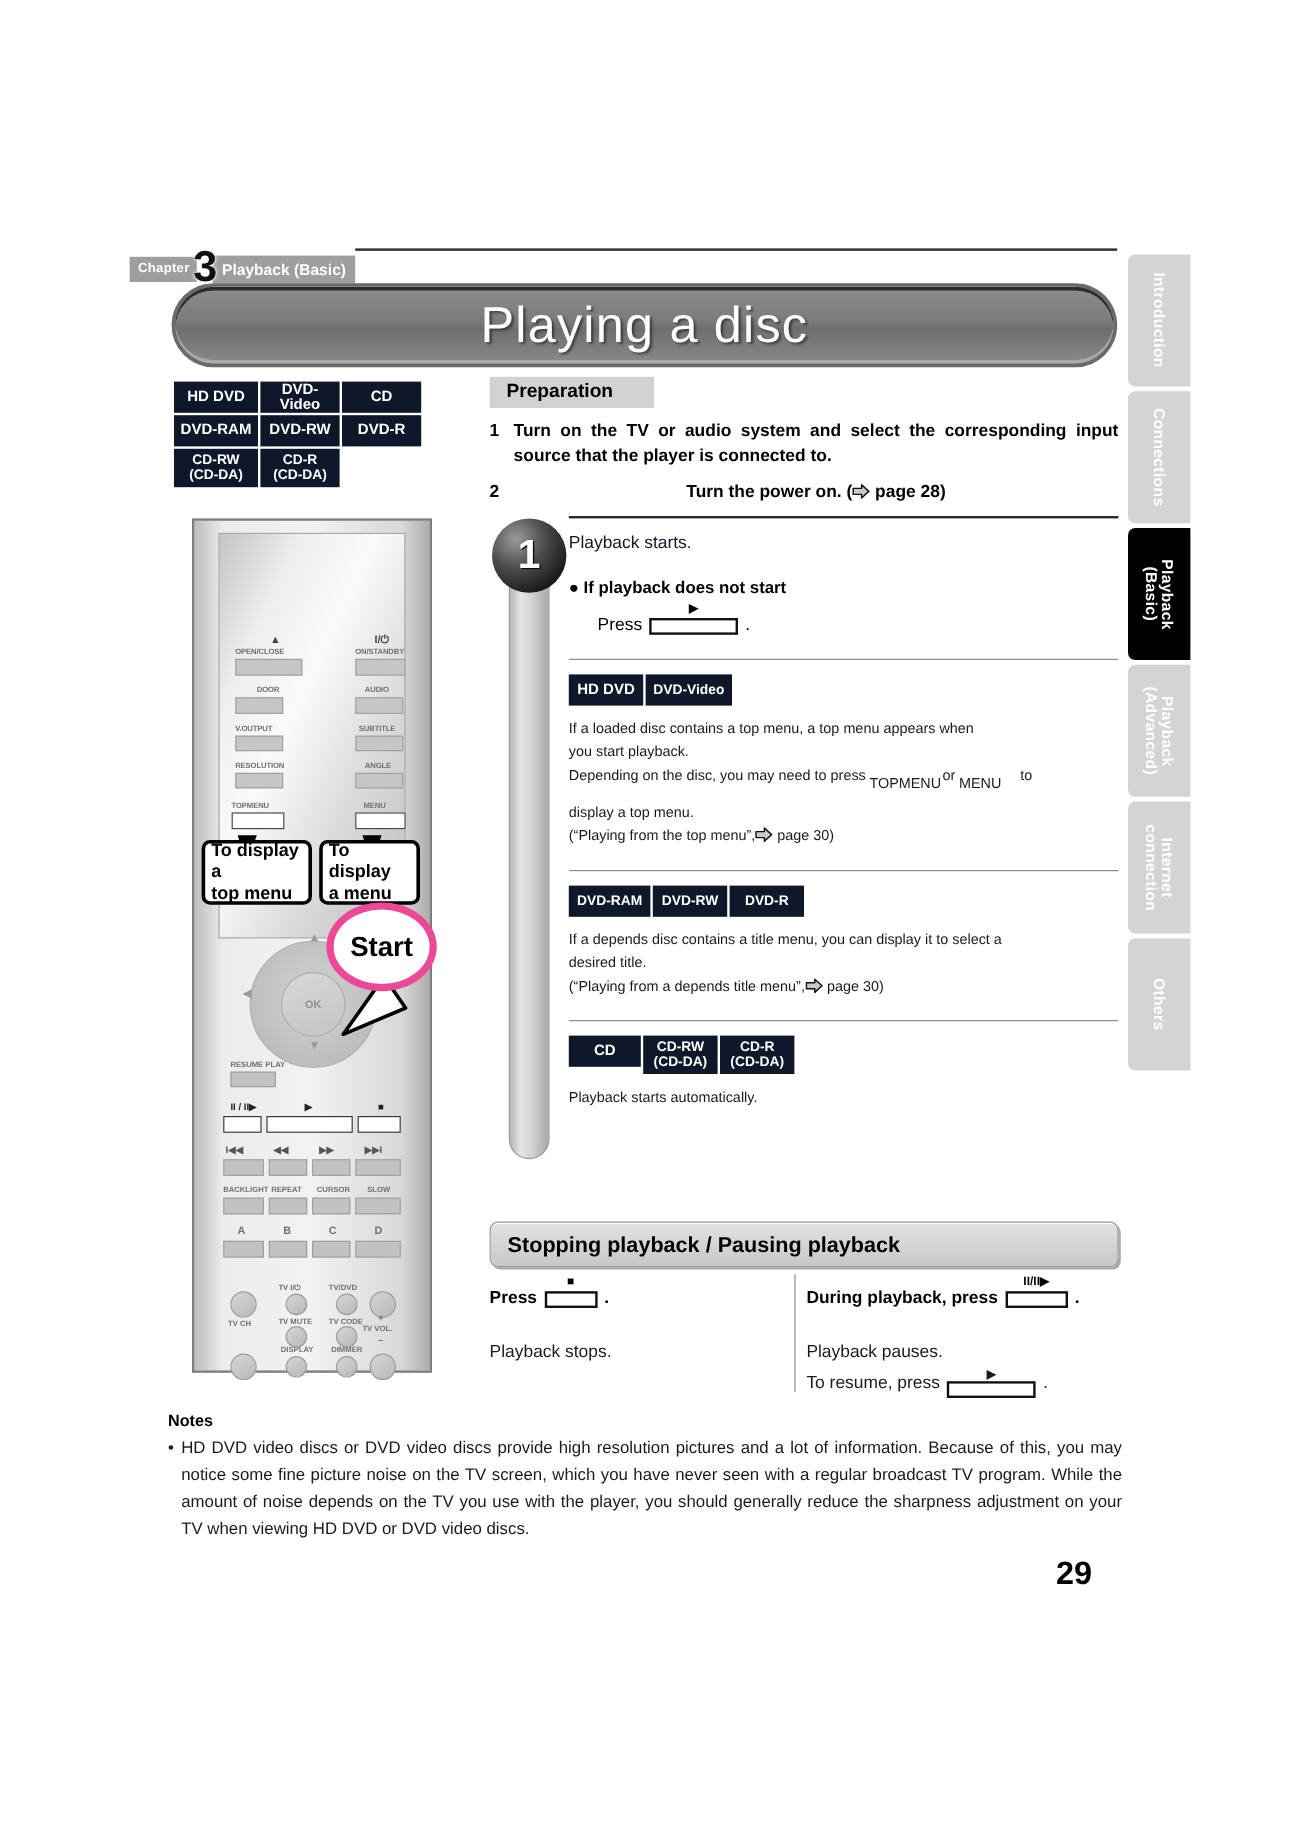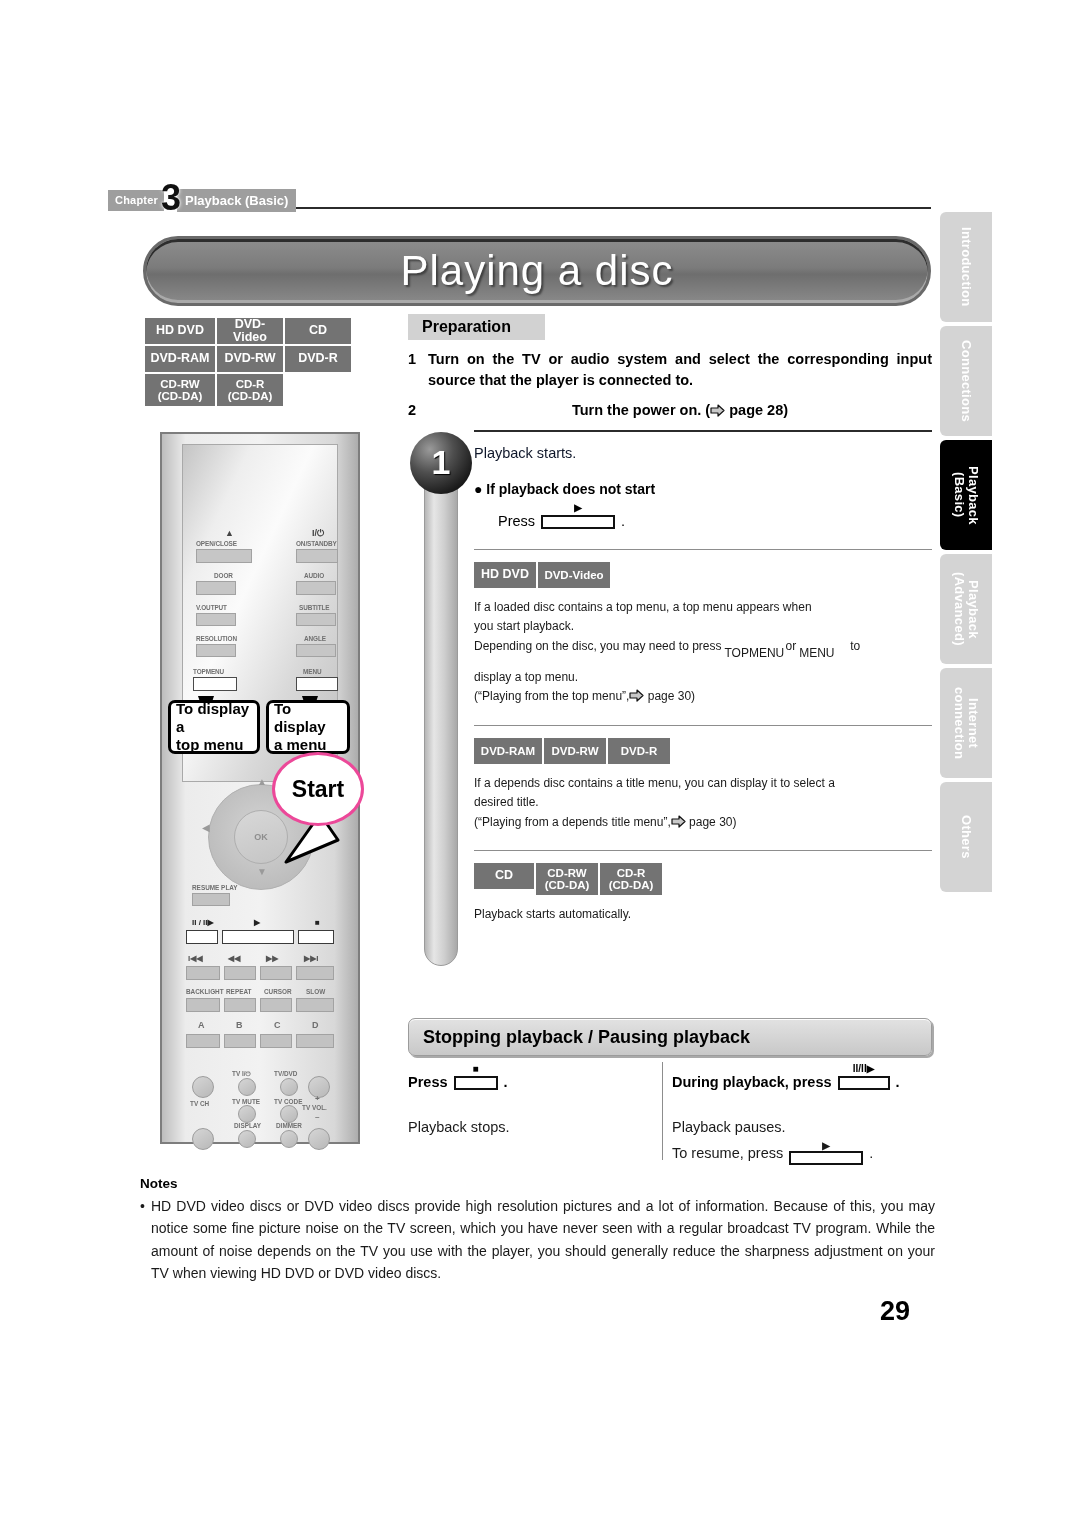--- a/index.html
+++ b/index.html
@@ -1,37 +1,37 @@
 <!DOCTYPE html>
 <html><head>
 <meta charset="utf-8">
 <style>
   html,body{margin:0;padding:0;background:#fff;}
   body{width:1080px;height:1528px;position:relative;font-family:"Liberation Sans",sans-serif;color:#000;overflow:hidden;}
   .page{position:absolute;left:0;top:0;width:1080px;height:1528px;}
 
   
-  #chapter-bar{position:absolute;left:108px;top:188px;height:24px;display:flex;align-items:center;}
+  #chapter-bar{position:absolute;left:108px;top:212px;height:24px;display:flex;align-items:center;}
   .chap-word{background:#9e9e9e;color:#fff;font-size:11px;font-weight:bold;padding:5px 6px 5px 7px;letter-spacing:.2px;line-height:1;}
   .chap-num{position:relative;z-index:3;font-size:36px;font-weight:bold;color:#111;margin-left:-3px;margin-right:-4px;margin-top:-4px;
             text-shadow:0 0 2px #fff,0 0 4px #fff;line-height:.8;font-family:"Liberation Sans",sans-serif;}
   .chap-title{background:#9e9e9e;color:#fff;font-size:13px;font-weight:bold;padding:5px 8px;line-height:1;}
   #chapter-rule{position:absolute;left:296px;top:207px;width:635px;height:2px;background:#2b2b2b;}
 
   
   #title-banner{position:absolute;left:143px;top:236px;width:788px;height:70px;border-radius:35px;
      background:linear-gradient(to bottom,#8d8d8d 0%,#7b7b7b 45%,#6e6e6e 55%,#8a8a8a 100%);
      border:3px solid #6a6a6a;box-shadow:inset 0 3px 0 #2d2d2d,inset 0 -3px 0 #aaa;
      display:flex;align-items:center;justify-content:center;box-sizing:border-box;}
   #title-banner .ttxt{color:#fff;font-size:42px;font-weight:normal;letter-spacing:1px;line-height:1;
      text-shadow:2px 2px 2px rgba(0,0,0,.45);}
 
   
   .badge-row{display:flex;}
-  .badge{background:#737373;color:#fff;font-size:12.5px;font-weight:bold;text-align:center;
+  .badge{background:#0f172a;color:#fff;font-size:12.5px;font-weight:bold;text-align:center;
      display:flex;align-items:center;justify-content:center;margin-right:2px;margin-bottom:2px;line-height:1.08;
      box-sizing:border-box;padding:0 4px;}
   .badge.two{font-size:11.5px;}
   #disc-key{position:absolute;left:145px;top:318px;}
   #disc-key .badge{height:26px;min-width:66px;}
   #disc-key .w1{width:70px}
   #disc-key .w2{width:66px}
   #disc-key .w3{width:60px}
   #disc-key .tall{height:32px;}
 
@@ -127,21 +127,21 @@
   .bar.w{background:#fff;border:1px solid #3a3a3a;}
   #rc-tv{position:absolute;left:22px;top:638px;width:156px;height:62px;}
   .tvknob{position:absolute;border-radius:50%;background:linear-gradient(145deg,#d6d6d6,#b8b8b8);border:1px solid #9c9c9c;}
   .tvlbl{position:absolute;font-size:6.4px;color:#6f6f6f;font-weight:bold;white-space:nowrap;}
 
   
   .callout{position:absolute;background:#fff;border:3px solid #000;border-radius:7px;
      display:flex;align-items:center;justify-content:flex-start;box-sizing:border-box;}
   .callout .ctxt{font-size:15px;font-weight:bold;line-height:1.18;padding:0 5px;}
   #bubble-start{position:absolute;left:272px;top:752px;width:92px;height:74px;border-radius:50%;
-     background:#fff;border:3px solid #ec4899;display:flex;align-items:center;justify-content:center;box-sizing:border-box;}
+     background:#fff;border:6px solid #ec4899;display:flex;align-items:center;justify-content:center;box-sizing:border-box;}
   #bubble-start .ctxt{font-size:23px;font-weight:bold;}
 </style>
 </head>
 <body>
 
 <div class="page">
 
   <div id="chapter-bar">
     <span class="chap-word">Chapter</span>
     <span class="chap-num">3</span>

